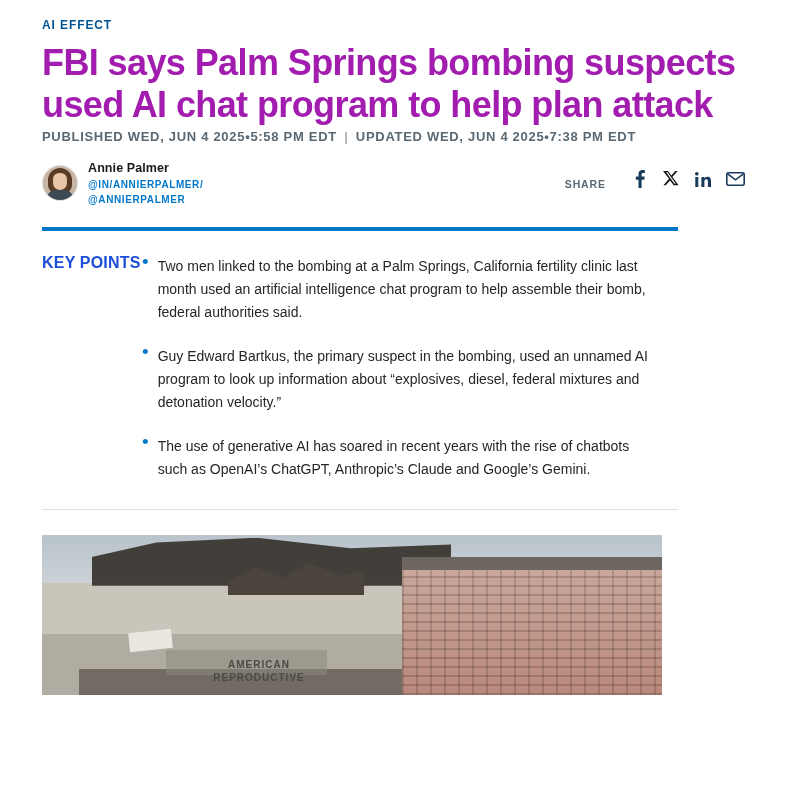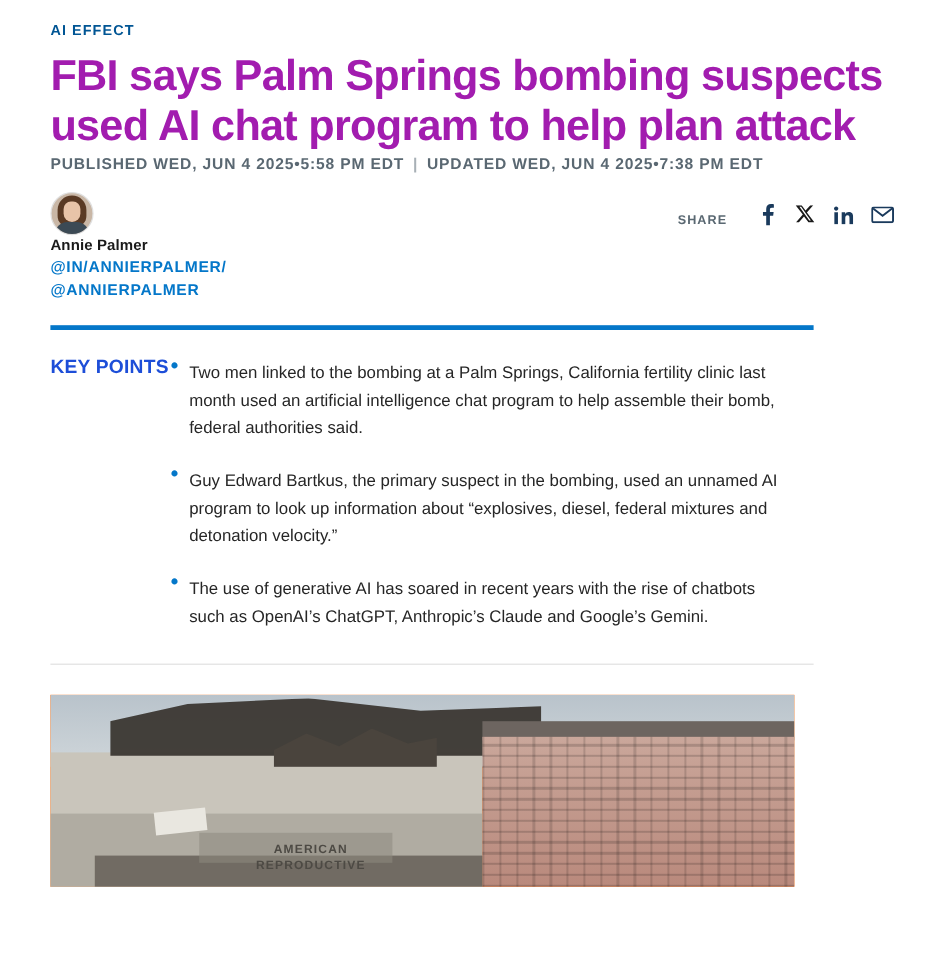--- a/index.html
+++ b/index.html
@@ -52,22 +52,21 @@
   }
 
   .byline-row {
     margin-top: 16px;
     display: flex;
     align-items: flex-start;
     justify-content: space-between;
   }
   .author {
     display: flex;
-    align-items: flex-start;
-    flex-direction: column;
+    align-items: center;
   }
   .avatar {
     width: 34px;
     height: 34px;
     border-radius: 50%;
     overflow: hidden;
     flex: 0 0 auto;
     margin-right: 10px;
     background: #c9b7a6;
     position: relative;
@@ -97,21 +96,21 @@
   .author-meta {
     padding-top: 1px;
   }
   .author-name {
     font-size: 12.5px;
     font-weight: bold;
     color: #1a1a1a;
     letter-spacing: 0.1px;
   }
   .author-handle {
-    font-size: 13px;
+    font-size: 10px;
     font-weight: bold;
     letter-spacing: 0.6px;
     color: #0477c9;
     margin-top: 4px;
     text-transform: uppercase;
   }
   .share {
     display: flex;
     align-items: flex-end;
     padding-top: 8px;

